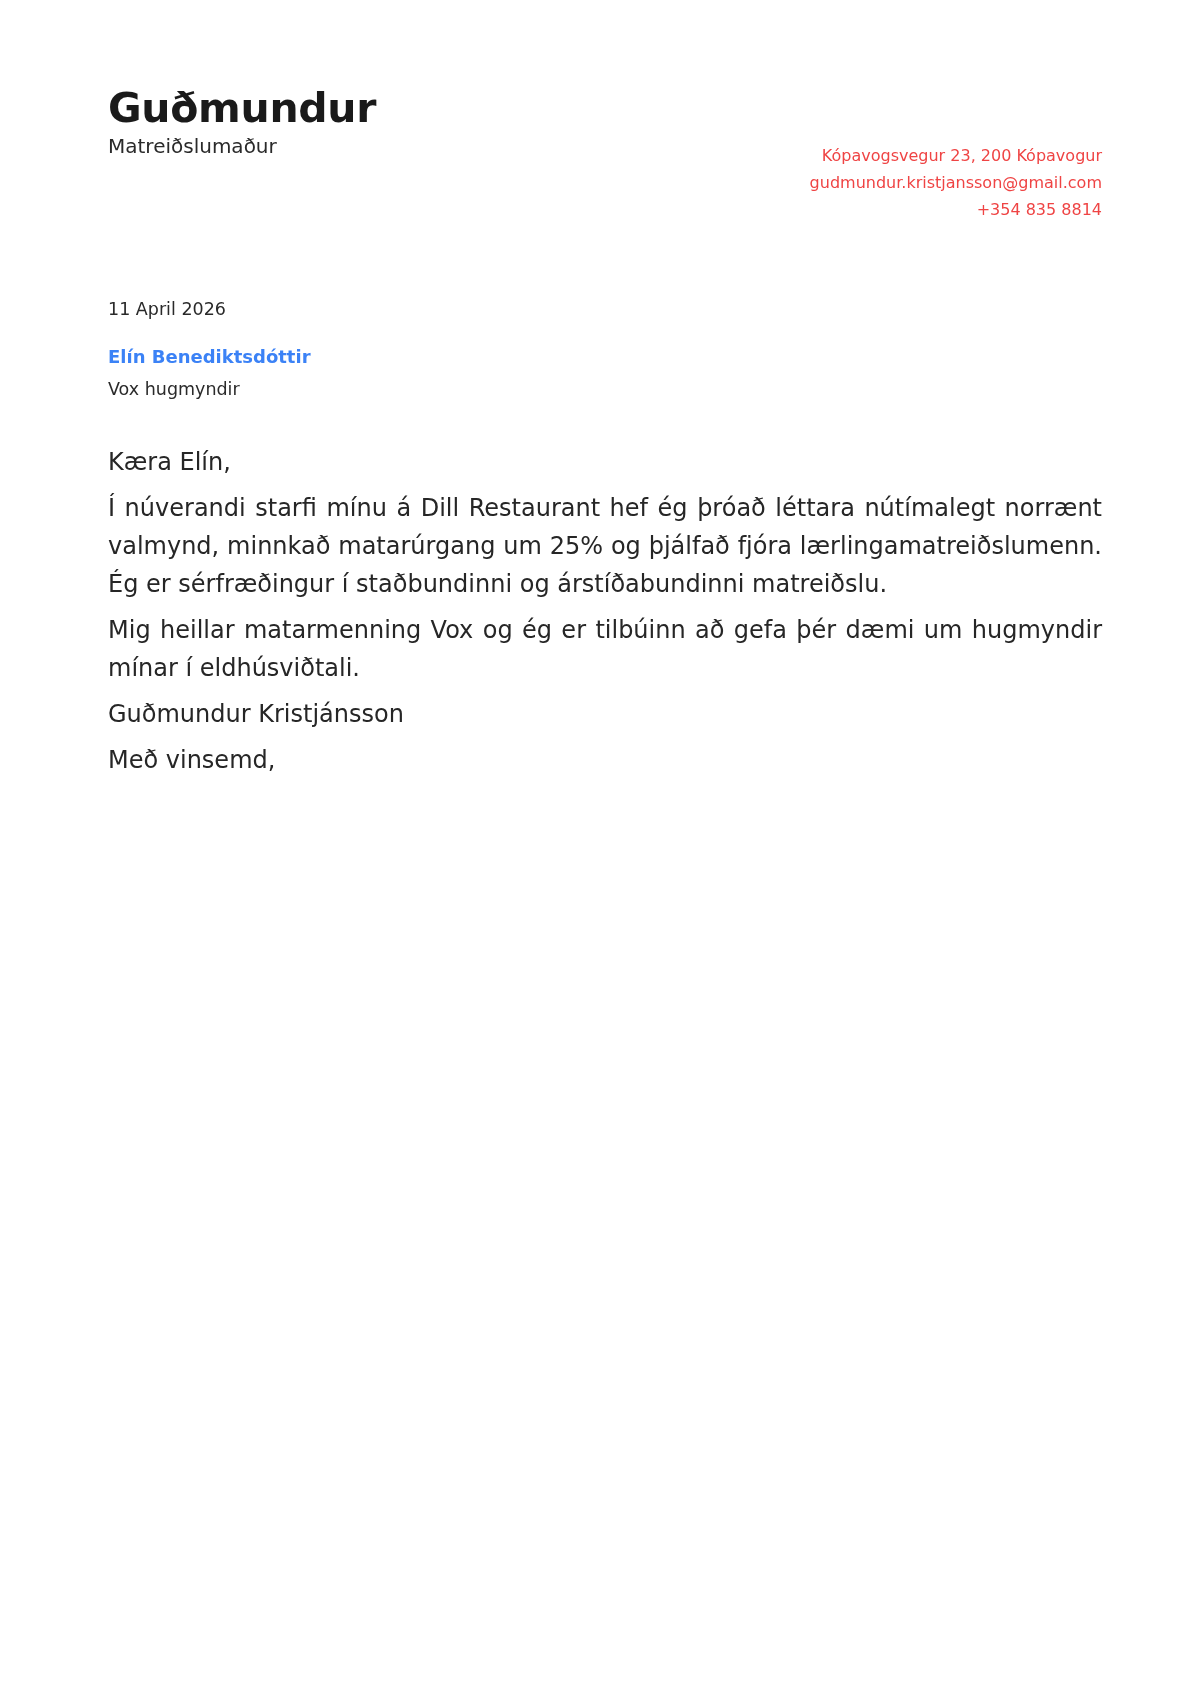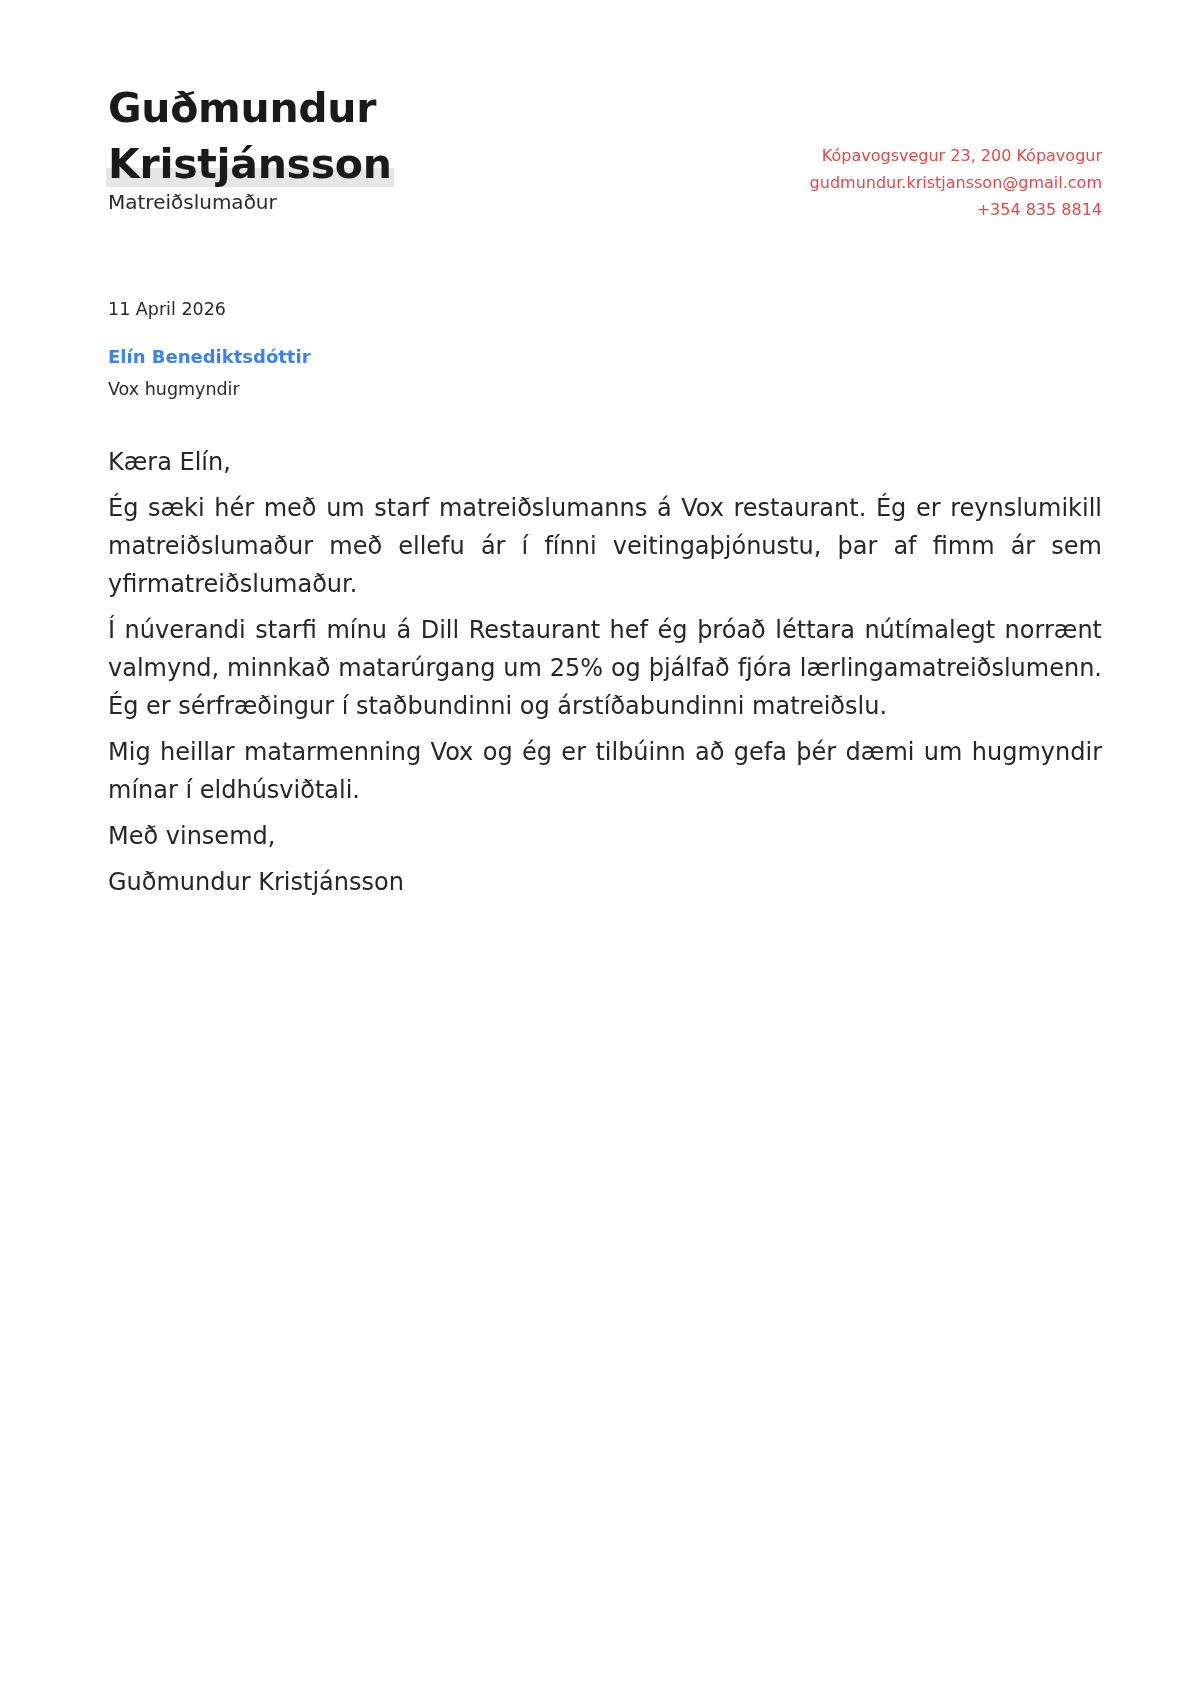--- a/index.html
+++ b/index.html
@@ -136,40 +136,38 @@
     }
   </style>
 </head>
 <body>
 
 <div class="page">
 
   <header class="header">
     <div class="name-block">
       <span class="name-line">Guðmundur</span>
-      <span class="name-line highlight"><span>Kristjánsson</span></span>
       <span class="job-title">Matreiðslumaður</span>
     </div>
 
     <div class="contact">
       <div>Kópavogsvegur 23, 200 Kópavogur</div>
       <div>gudmundur.kristjansson@gmail.com</div>
       <div>+354 835 8814</div>
     </div>
   </header>
 
   <div class="date">11 April 2026</div>
 
   <div class="recipient">
     <div class="recipient-name">Elín Benediktsdóttir</div>
     <div class="recipient-company">Vox hugmyndir</div>
   </div>
 
   <main class="letter-body">
     <p class="plain">Kæra Elín,</p>
-    <p>Ég sæki hér með um starf matreiðslumanns á Vox restaurant. Ég er reynslumikill matreiðslu­maður með ellefu ár í fínni veitingaþjónustu, þar af fimm ár sem yfirmatreiðslumaður.</p>
     <p>Í núverandi starfi mínu á Dill Restaurant hef ég þróað léttara nútímalegt norrænt valmynd, minnkað matarúrgang um 25% og þjálfað fjóra lærlingamatreiðslumenn. Ég er sérfræðingur í staðbundinni og árstíðabundinni matreiðslu.</p>
     <p>Mig heillar matarmenning Vox og ég er tilbúinn að gefa þér dæmi um hugmyndir mínar í eld­húsviðtali.</p>
+    <p class="plain">Guðmundur Kristjánsson</p>
     <p class="plain">Með vinsemd,</p>
-    <p class="plain">Guðmundur Kristjánsson</p>
   </main>
 
 </div>
 
 </body></html>

